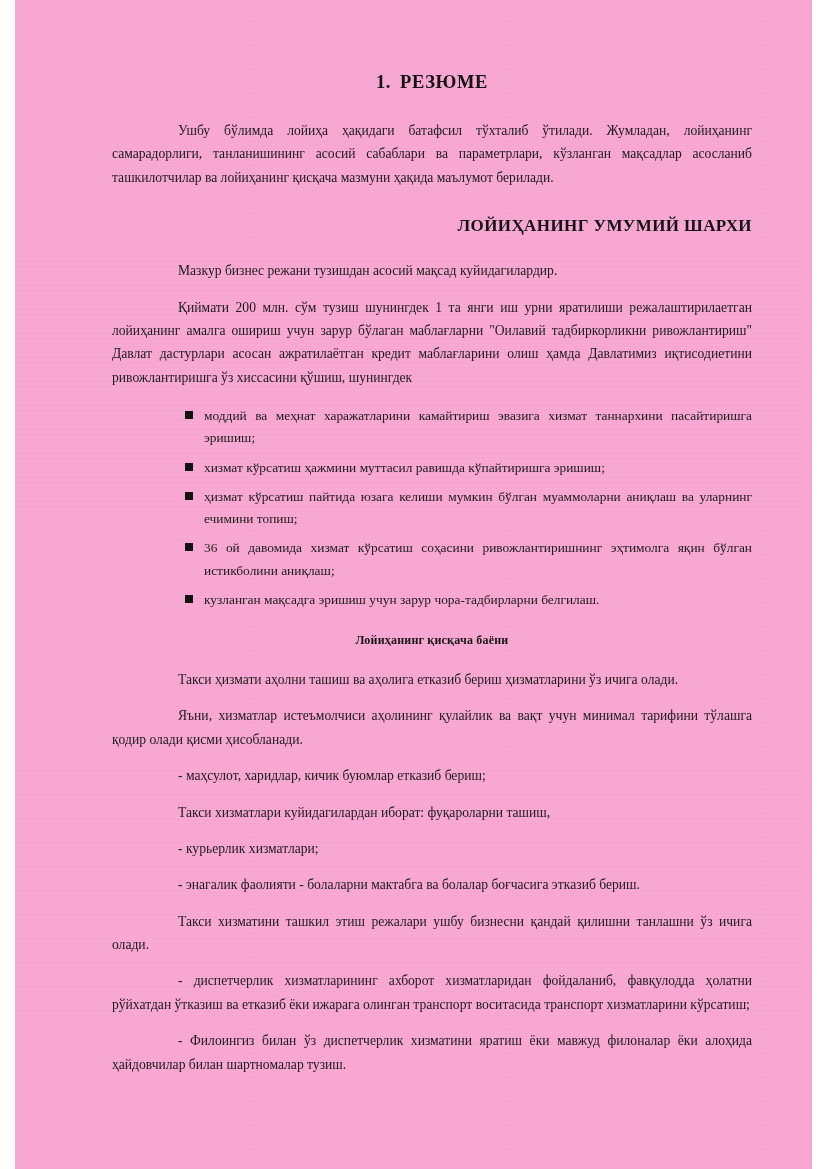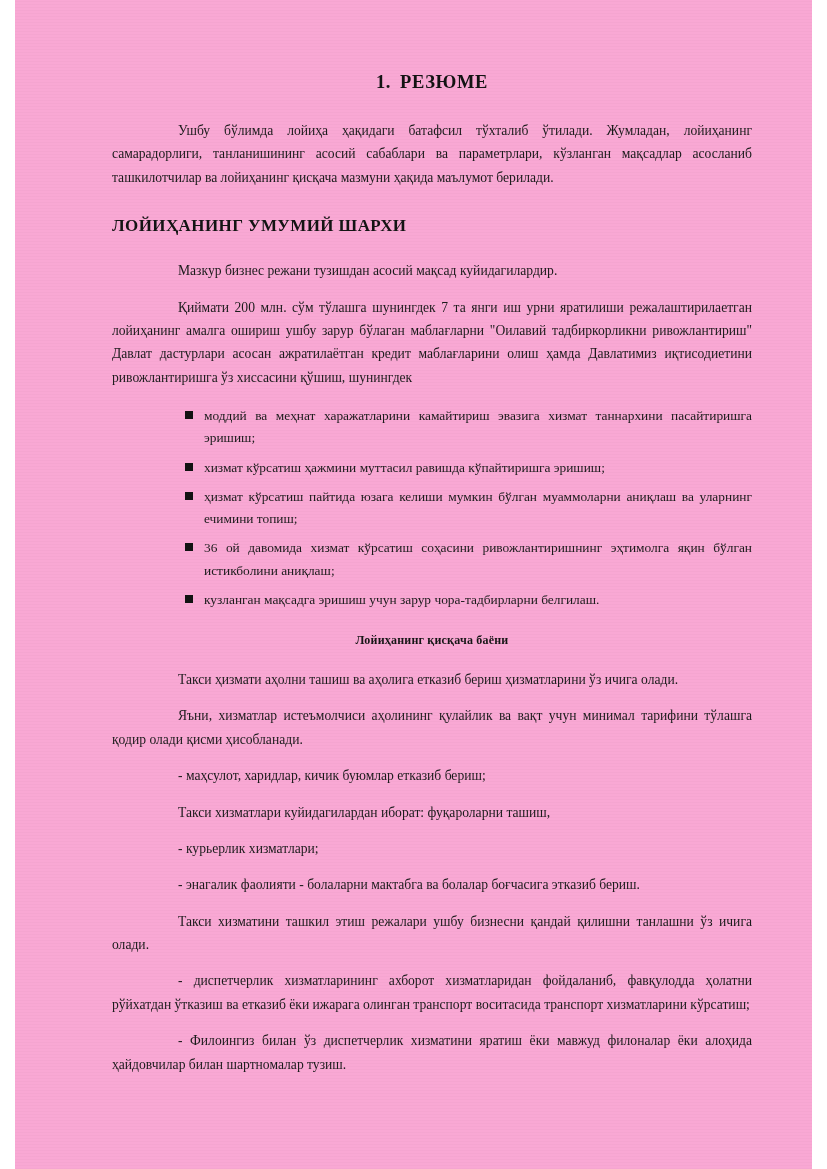--- a/index.html
+++ b/index.html
@@ -36,21 +36,21 @@
     letter-spacing: 0.6px;
     margin: 0 0 26px 0;
     color: #131313;
   }
   .doc-title .num {
     margin-right: 9px;
   }
   .heading-2 {
     font-size: 17px;
     font-weight: bold;
-    text-align: left;
+    text-align: right;
     letter-spacing: 0.4px;
     margin: 27px 0 23px 0;
     color: #141414;
   }
   .heading-3 {
     font-size: 12px;
     font-weight: bold;
     text-align: center;
     letter-spacing: 0.2px;
     margin: 22px 0 20px 0;
@@ -117,21 +117,21 @@
     <h1 class="doc-title">
       <span class="num">1.</span><span>РЕЗЮМЕ</span>
     </h1>
 
     <p class="para">Ушбу бўлимда лойиҳа ҳақидаги батафсил тўхталиб ўтилади. Жумладан, лойиҳанинг самарадорлиги, танланишининг асосий сабаблари ва параметрлари, кўзланган мақсадлар асосланиб ташкилотчилар ва лойиҳанинг қисқача мазмуни ҳақида маълумот берилади.</p>
 
     <h2 class="heading-2">ЛОЙИҲАНИНГ УМУМИЙ ШАРХИ</h2>
 
     <p class="para">Мазкур бизнес режани тузишдан асосий мақсад куйидагилардир.</p>
 
-    <p class="para"><span>Қиймати </span><b>200 млн. сўм</b><span> тўлашга шунингдек </span><b>7 та</b><span> янги иш урни яратилиши режалаштирилаетган лойиҳанинг амалга ошириш ушбу зарур бўлаган маблағларни "Оилавий тадбиркорликни ривожлантириш" Давлат дастурлари асосан ажратилаётган кредит маблағларини олиш ҳамда Давлатимиз иқтисодиетини ривожлантиришга ўз хиссасини қўшиш, шунингдек</span></p>
+    <p class="para"><span>Қиймати </span><b>200 млн. сўм</b><span> тузиш шунингдек </span><b>1 та</b><span> янги иш урни яратилиши режалаштирилаетган лойиҳанинг амалга ошириш учун зарур бўлаган маблағларни "Оилавий тадбиркорликни ривожлантириш" Давлат дастурлари асосан ажратилаётган кредит маблағларини олиш ҳамда Давлатимиз иқтисодиетини ривожлантиришга ўз хиссасини қўшиш, шунингдек</span></p>
 
     <ul class="bullets">
       <li><span class="sq"></span><span>моддий ва меҳнат харажатларини камайтириш эвазига хизмат таннархини пасайтиришга эришиш;</span></li>
       <li><span class="sq"></span><span>хизмат кўрсатиш ҳажмини муттасил равишда кўпайтиришга эришиш;</span></li>
       <li><span class="sq"></span><span>ҳизмат кўрсатиш пайтида юзага келиши мумкин бўлган муаммоларни аниқлаш ва уларнинг ечимини топиш;</span></li>
       <li><span class="sq"></span><span>36 ой давомида хизмат кўрсатиш соҳасини ривожлантиришнинг эҳтимолга яқин бўлган истикболини аниқлаш;</span></li>
       <li><span class="sq"></span><span>кузланган мақсадга эришиш учун зарур чора-тадбирларни белгилаш.</span></li>
     </ul>
 
     <h3 class="heading-3">Лойиҳанинг қисқача баёни</h3>

